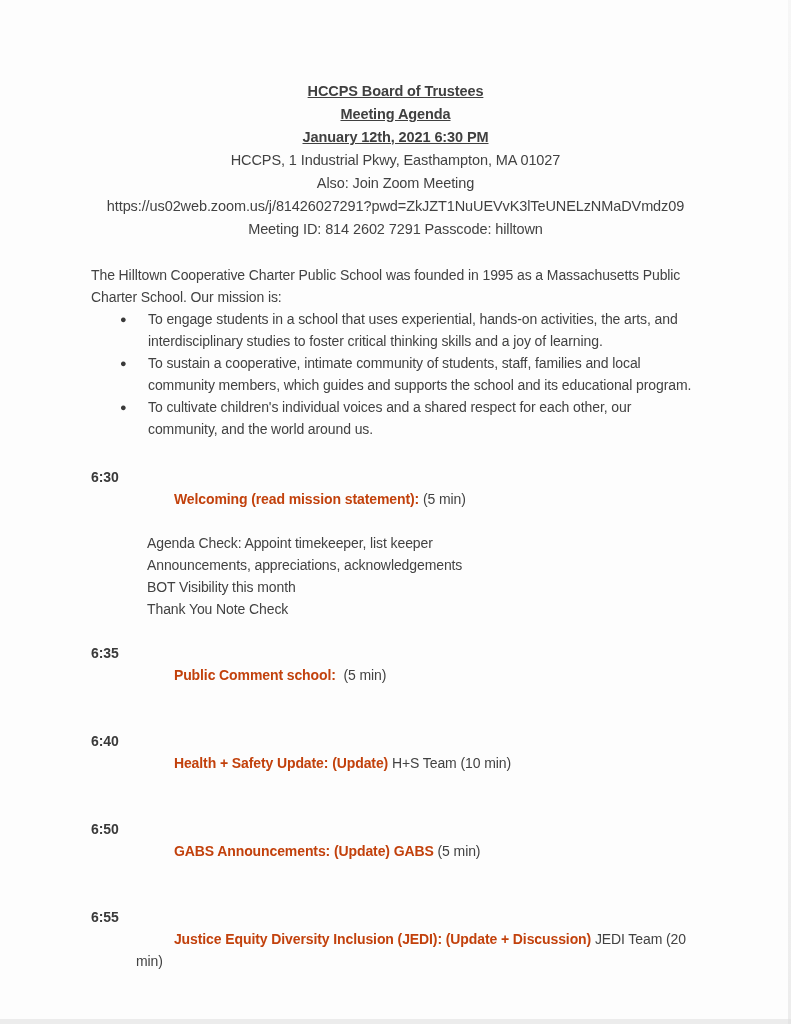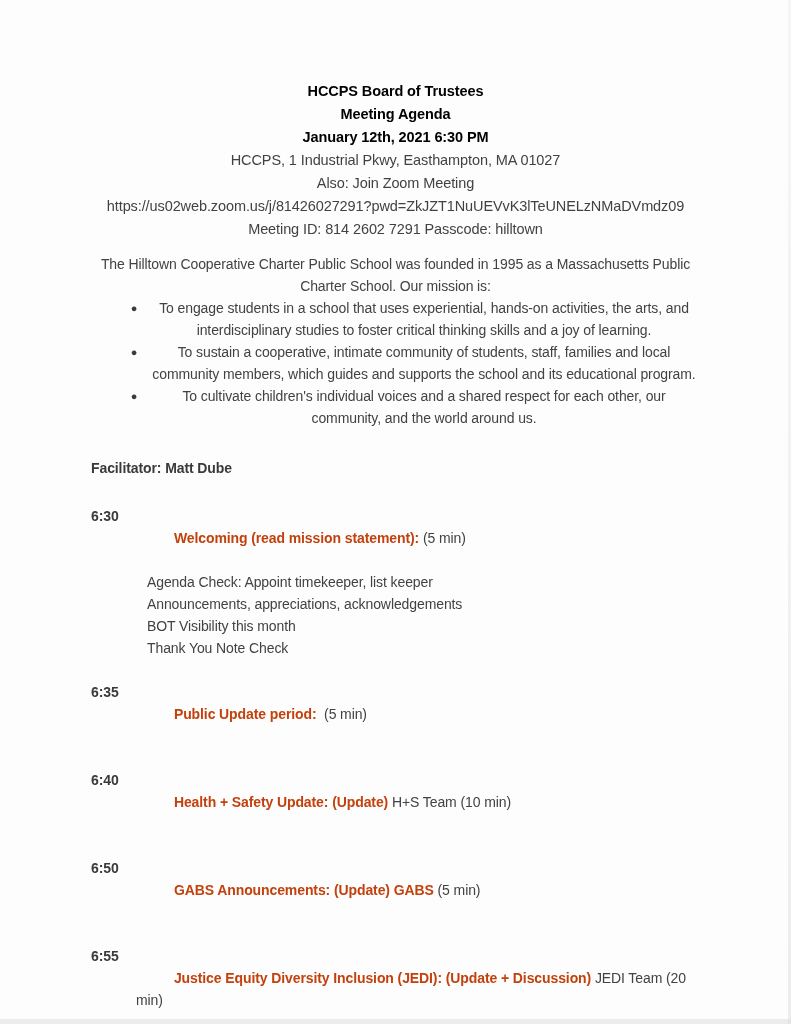--- a/index.html
+++ b/index.html
@@ -31,28 +31,27 @@
     pointer-events: none;
   }
 
   .doc-header {
     text-align: center;
     font-size: 14.5px;
     line-height: 23px;
     margin: 0 -40px;           
     color: #424242;
   }
-  .doc-header .hb { font-weight: bold; color: #000000; }
+  .doc-header .hb { font-weight: bold; color: #404040; text-decoration: underline; }
 
   .mission {
-    margin-top: 12px;
+    margin-top: 23px;
     font-size: 14px;
     line-height: 22px;
     color: #424242;
-    text-align: center;
   }
   .mission .intro { max-width: 614px; }
   .bullet {
     display: flex;
     padding-left: 29px;
     max-width: 620px;
   }
   .bullet .dot {
     flex: none;
     width: 28px;
@@ -112,21 +111,20 @@
     <div class="bullet">
       <span class="dot">●</span>
       <span>To sustain a cooperative, intimate community of students, staff, families and local community members, which guides and supports the school and its educational program.</span>
     </div>
     <div class="bullet">
       <span class="dot">●</span>
       <span>To cultivate children's individual voices and a shared respect for each other, our community, and the world around us.</span>
     </div>
   </div>
 
-  <p class="facilitator">Facilitator: Matt Dube</p>
 
   <div class="agenda">
 
     <div class="agenda-item">
       <span class="time">6:30</span>
       <div class="item-body">
         <div class="item-line">
           <span class="b">Welcoming (read mission statement):</span><span> (5 min)</span>
         </div>
         <div class="sublines">
@@ -135,21 +133,21 @@
           <div>BOT Visibility this month</div>
           <div>Thank You Note Check</div>
         </div>
       </div>
     </div>
 
     <div class="agenda-item">
       <span class="time">6:35</span>
       <div class="item-body">
         <div class="item-line">
-          <span class="b">Public Update period:</span><span>  (5 min)</span>
+          <span class="b">Public Comment school:</span><span>  (5 min)</span>
         </div>
       </div>
     </div>
 
     <div class="agenda-item">
       <span class="time">6:40</span>
       <div class="item-body">
         <div class="item-line">
           <span class="b">Health + Safety Update: (Update)</span><span> H+S Team (10 min)</span>
         </div>

